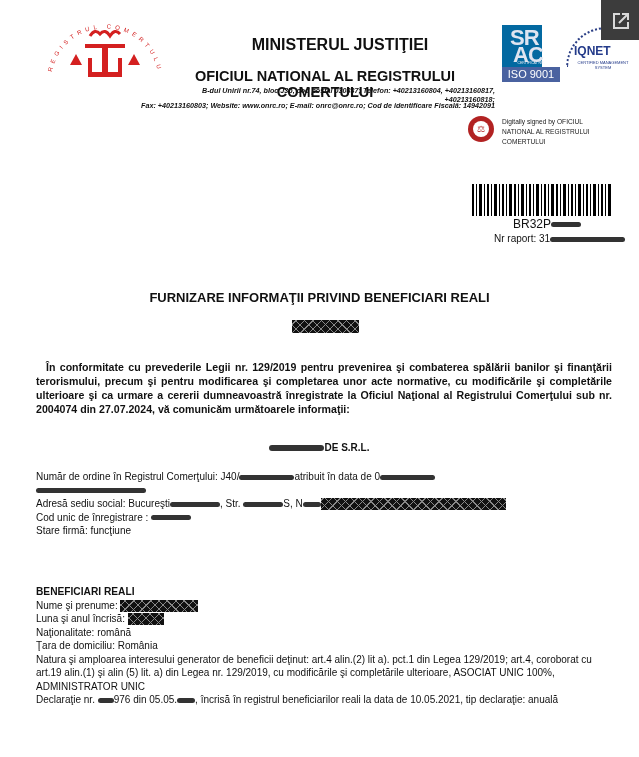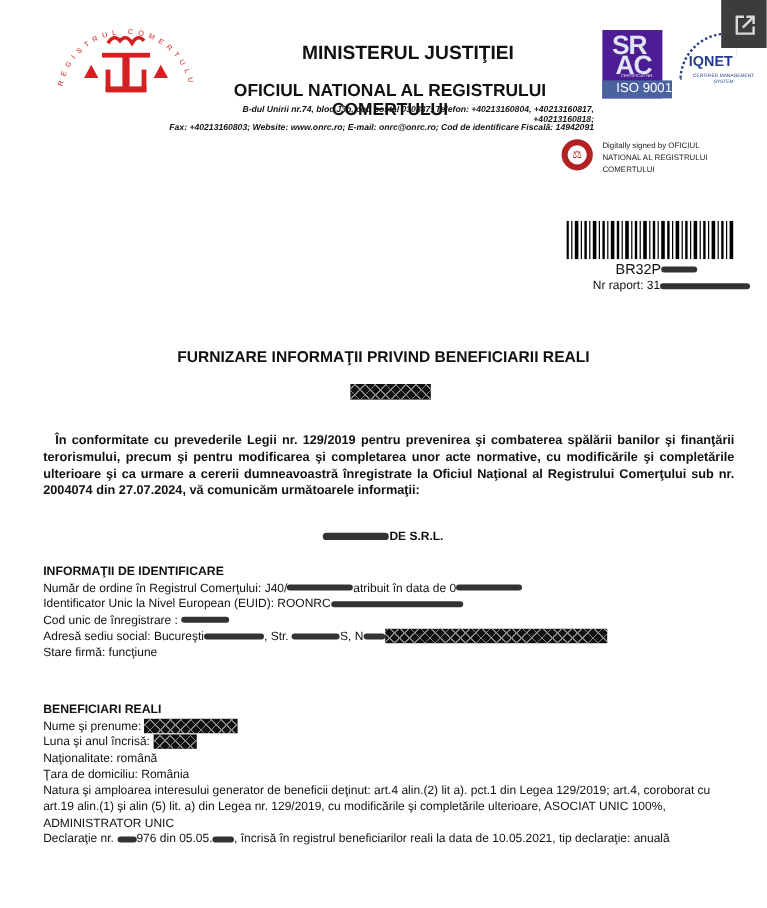--- a/index.html
+++ b/index.html
@@ -9,25 +9,25 @@
   .abs { position: absolute; }
 
   
   .logo { left: 40px; top: 10px; width: 130px; height: 80px; }
 
   .ministry { left: 180px; top: 36px; width: 320px; text-align: center; font-weight: bold; font-size: 16px; letter-spacing: 0; }
   .office { left: 160px; top: 68px; width: 330px; text-align: center; font-weight: bold; font-size: 14.5px; }
   .addr1 { left: 150px; top: 86px; width: 345px; text-align: right; font-size: 7.2px; font-style: italic; font-weight: bold; }
   .addr2 { left: 20px; top: 101px; width: 475px; text-align: right; font-size: 7.2px; font-style: italic; font-weight: bold; }
 
-  .srac { left: 502px; top: 25px; width: 50px; height: 57px; background: #4c1d95; }
+  .srac { left: 502px; top: 25px; width: 40px; height: 57px; background: #0369a1; }
   .srac .sr { position: absolute; left: 8px; top: 0px; font-size: 22px; font-weight: bold; color: #dfe5f1; letter-spacing: -1px; }
   .srac .ac { position: absolute; left: 11px; top: 17px; font-size: 22px; font-weight: bold; color: #dfe5f1; letter-spacing: -1px; }
   .srac .cert { position: absolute; left: 0; top: 36px; width: 58px; text-align: center; font-size: 3.5px; color: #e8ecf4; }
-  .srac .iso { position: absolute; left: 0; top: 42px; width: 58px; height: 15px; background: #4a62a0; color: #fff; text-align: right; font-size: 11px; line-height: 15px; }
+  .srac .iso { position: absolute; left: 0; top: 42px; width: 58px; height: 15px; background: #4a62a0; color: #fff; text-align: center; font-size: 11px; line-height: 15px; }
 
   .iqnet { left: 564px; top: 27px; width: 70px; height: 55px; }
   .iqnet .dots { position: absolute; left: 2px; top: 0; width: 48px; height: 40px; border: 2px dotted #2a3e85; border-right: none; border-bottom: none; border-radius: 40px 0 0 0; }
   .iqnet .word { position: absolute; left: 10px; top: 17px; font-size: 12px; font-weight: bold; color: #243b8a; }
   .iqnet .sub { position: absolute; left: 8px; top: 33px; width: 62px; text-align: center; font-size: 4px; color: #243b8a; line-height: 5px; }
 
   .sign-seal { left: 468px; top: 116px; width: 26px; height: 26px; border-radius: 50%; background: #b22222; }
   .sign-seal .inner { position: absolute; left: 5px; top: 5px; width: 16px; height: 16px; border-radius: 50%; background: #fff; color: #b22222; font-size: 9px; text-align: center; line-height: 16px; }
   .sign-text { left: 502px; top: 117px; width: 110px; font-size: 6.6px; line-height: 10px; color: #222; }
 
@@ -147,44 +147,43 @@
     </g>
   </svg>
 </div>
 <div class="abs barcode-label">
   <span>BR32P</span><span class="scribble" style="width:30px"></span>
 </div>
 <div class="abs report">
   <span>Nr raport: 31</span><span class="scribble" style="width:75px"></span>
 </div>
 
-<div class="abs doc-title">FURNIZARE INFORMAŢII PRIVIND BENEFICIARII REALI</div>
+<div class="abs doc-title">FURNIZARE INFORMAŢII PRIVIND BENEFICIARI REALI</div>
 <div class="abs title-redact redact"></div>
 
 <div class="abs intro">
   <p class="intro-l1">În conformitate cu prevederile Legii nr. 129/2019 pentru prevenirea şi combaterea spălării banilor şi finanţării terorismului, precum şi pentru modificarea şi completarea unor acte normative, cu modificările şi completările ulterioare şi ca urmare a cererii dumneavoastră înregistrate la Oficiul Naţional al Registrului Comerţului sub nr. 2004074 din 27.07.2024, vă comunicăm următoarele informaţii:</p>
 </div>
 
 <div class="abs company">
   <span class="scribble" style="width:55px;height:6px"></span><span>DE S.R.L.</span>
 </div>
 
 <div class="abs section sec-id">
-  <div class="sec-head">INFORMAŢII DE IDENTIFICARE</div>
   <div class="row">
     <span>Număr de ordine în Registrul Comerţului: J40/</span><span class="scribble" style="width:55px"></span><span>atribuit în data de 0</span><span class="scribble" style="width:55px"></span>
   </div>
   <div class="row">
-    <span>Identificator Unic la Nivel European (EUID): ROONRC</span><span class="scribble" style="width:110px"></span>
+    <span class="scribble" style="width:110px"></span>
+  </div>
+  <div class="row">
+    <span>Adresă sediu social: Bucureşti</span><span class="scribble" style="width:50px"></span><span>, Str. </span><span class="scribble" style="width:40px"></span><span>S, N</span><span class="scribble" style="width:18px"></span><span class="inline-redact redact" style="width:185px"></span>
   </div>
   <div class="row">
     <span>Cod unic de înregistrare :</span> <span class="scribble" style="width:40px"></span>
-  </div>
-  <div class="row">
-    <span>Adresă sediu social: Bucureşti</span><span class="scribble" style="width:50px"></span><span>, Str. </span><span class="scribble" style="width:40px"></span><span>S, N</span><span class="scribble" style="width:18px"></span><span class="inline-redact redact" style="width:185px"></span>
   </div>
   <div class="row">Stare firmă: funcţiune</div>
 </div>
 
 <div class="abs section sec-ben">
   <div class="sec-head">BENEFICIARI REALI</div>
   <div class="row">
     <span>Nume şi prenume:</span> <span class="inline-redact redact" style="width:78px"></span>
   </div>
   <div class="row">

